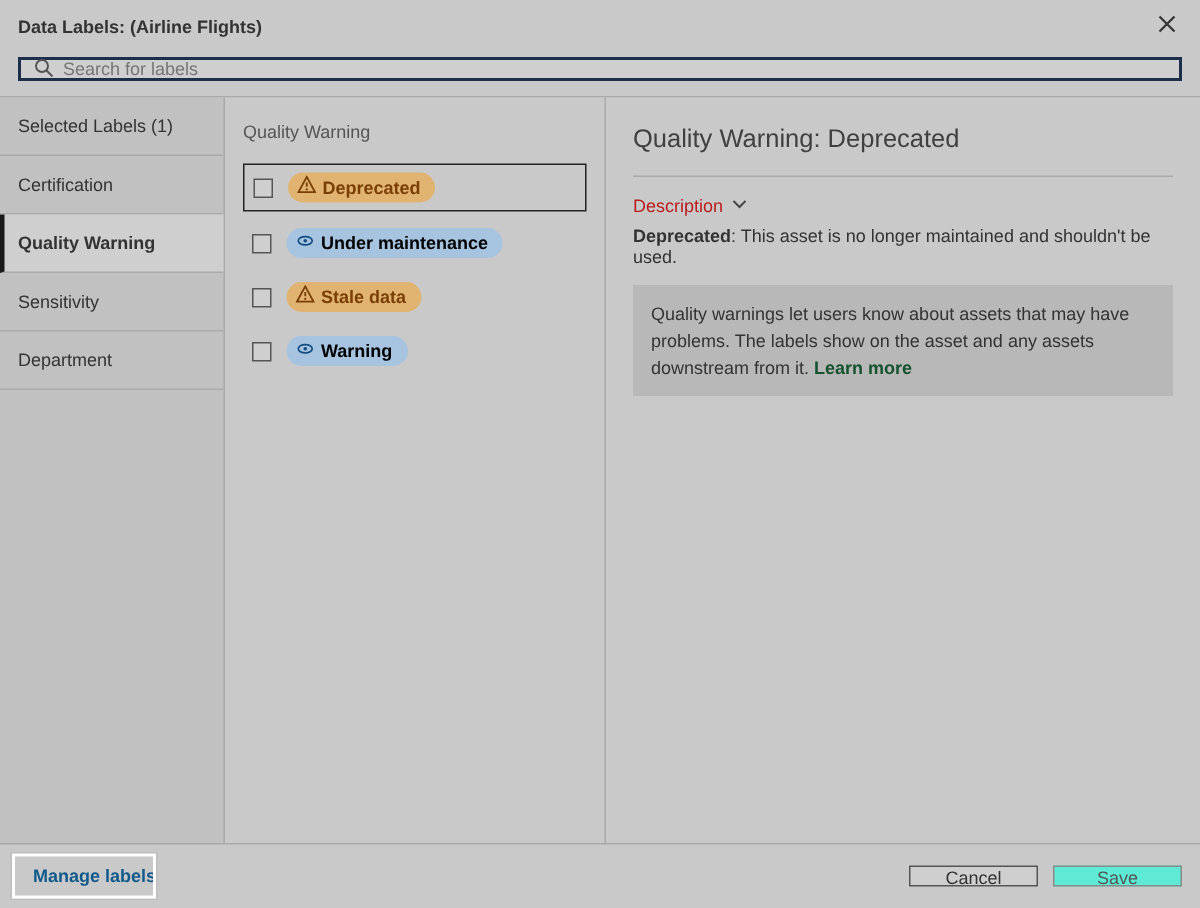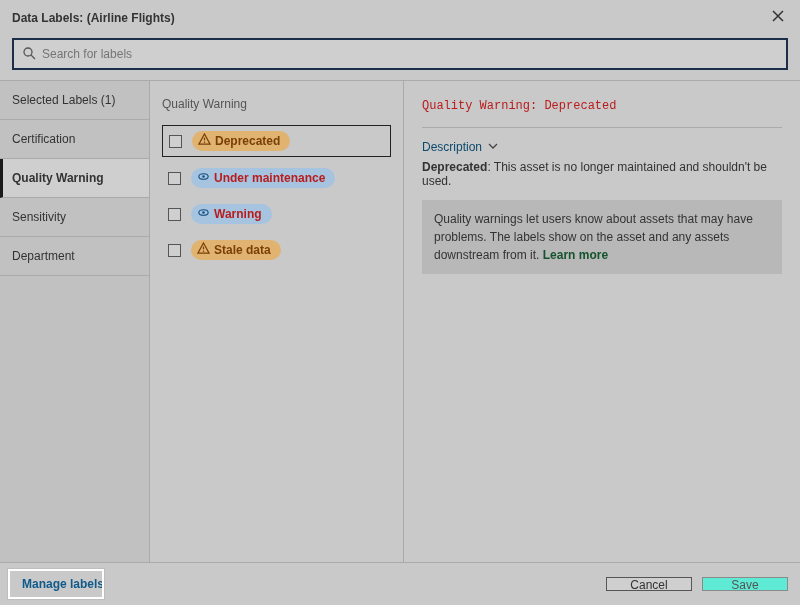--- a/index.html
+++ b/index.html
@@ -39,21 +39,21 @@
       font-size: 16px;
     }
     .search-wrap {
       padding: 4px 12px 10px 12px;
     }
     .search-box {
       display: flex;
       align-items: center;
       border: 2px solid #1c2e4a;
       background: #cfcfcf;
-      height: 32px;
+      height: 16px;
       padding: 4px 8px;
     }
     .search-box svg { flex: 0 0 auto; }
     .search-input {
       flex: 1;
       border: none;
       outline: none;
       background: transparent;
       font-size: 12px;
       color: #555;
@@ -121,47 +121,46 @@
       font-size: 12px;
       font-weight: 600;
       gap: 4px;
     }
     .chip.warn {
       background: #e0b470;
       color: #7a3e06;
     }
     .chip.info {
       background: #a6c4df;
-      color: #b91c1c;
+      color: #000000;
     }
     .chip svg { width: 13px; height: 13px; }
     .detail {
       flex: 1;
       padding: 18px 18px 12px 18px;
       background: #c9c9c9;
       display: flex;
       flex-direction: column;
     }
     .detail-title {
-      font-size: 12px;
-      color: #b91c1c;
+      font-size: 17px;
+      color: #404040;
       margin-bottom: 14px;
-      font-family: Liberation Mono, monospace;
     }
     .detail-divider {
       height: 1px;
       background: #aaa;
       margin-bottom: 12px;
     }
     .desc-toggle {
       display: flex;
       align-items: center;
       gap: 6px;
       font-size: 12px;
-      color: #0c4a6e;
+      color: #b91c1c;
       margin-bottom: 6px;
       cursor: pointer;
     }
     .desc-text {
       font-size: 12px;
       color: #333;
       margin-bottom: 12px;
     }
     .desc-text strong { font-weight: 700; }
     .hint-box {
@@ -282,44 +281,44 @@
                 <ellipse cx="7" cy="7" rx="5" ry="3" fill="none" stroke="#124d82" stroke-width="1.2"></ellipse>
                 <circle cx="7" cy="7" r="1.3" fill="#124d82"></circle>
               </svg>
           </span>
           <span>Under maintenance</span>
         </span>
       </div>
 
       <div class="label-row">
         <span class="checkbox"></span>
-        <span class="chip info">
-          <span>
-            <svg viewBox="0 0 14 14">
-                <ellipse cx="7" cy="7" rx="5" ry="3" fill="none" stroke="#124d82" stroke-width="1.2"></ellipse>
-                <circle cx="7" cy="7" r="1.3" fill="#124d82"></circle>
-              </svg>
-          </span>
-          <span>Warning</span>
-        </span>
-      </div>
-
-      <div class="label-row">
-        <span class="checkbox"></span>
         <span class="chip warn">
           <span>
             <svg viewBox="0 0 14 14">
                 <path d="M7 1 L13 12 L1 12 Z" fill="none" stroke="#7a3e06" stroke-width="1.3"></path>
                 <line x1="7" y1="5" x2="7" y2="8" stroke="#7a3e06" stroke-width="1.3"></line>
                 <circle cx="7" cy="10" r="0.8" fill="#7a3e06"></circle>
               </svg>
           </span>
           <span>Stale data</span>
         </span>
       </div>
+
+      <div class="label-row">
+        <span class="checkbox"></span>
+        <span class="chip info">
+          <span>
+            <svg viewBox="0 0 14 14">
+                <ellipse cx="7" cy="7" rx="5" ry="3" fill="none" stroke="#124d82" stroke-width="1.2"></ellipse>
+                <circle cx="7" cy="7" r="1.3" fill="#124d82"></circle>
+              </svg>
+          </span>
+          <span>Warning</span>
+        </span>
+      </div>
     </div>
 
     <div class="detail">
       <div class="detail-title">Quality Warning: Deprecated</div>
       <div class="detail-divider"></div>
 
       <div class="desc-toggle">
         <span>Description</span>
         <span>
           <svg width="10" height="10" viewBox="0 0 10 10">

